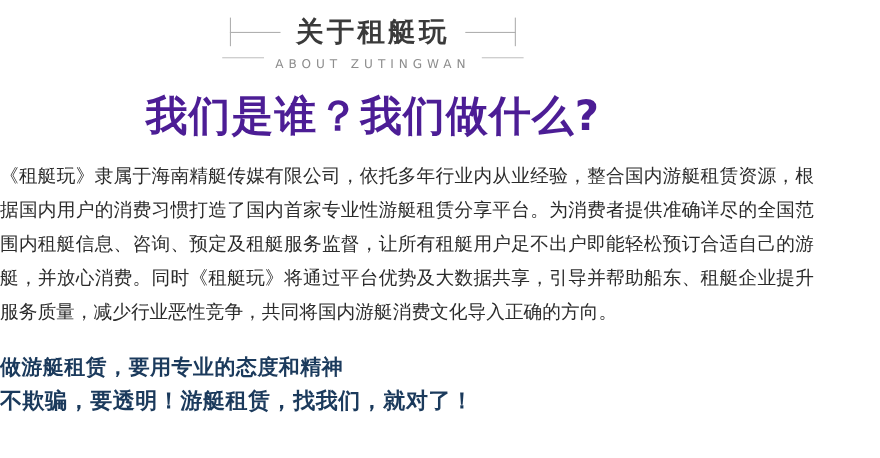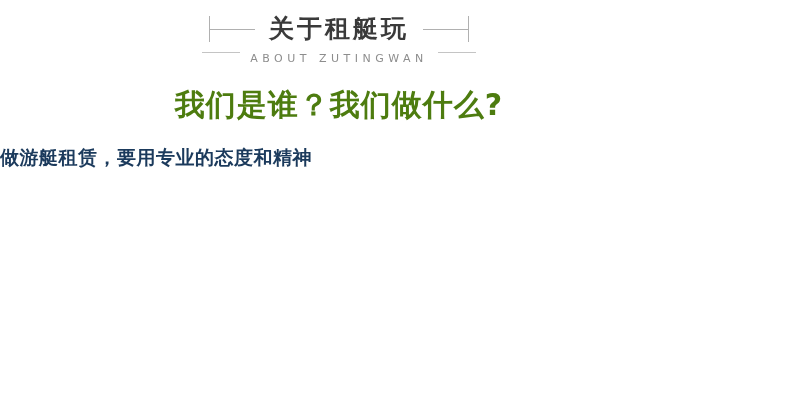--- a/index.html
+++ b/index.html
@@ -86,23 +86,23 @@
     font-size: 11px;
     color: #8d8d8d;
     letter-spacing: 4.5px;
     white-space: nowrap;
   }
 
   
   .headline {
     margin-top: 22px;
     text-align: center;
-    font-size: 30px;
+    font-size: 38px;
     font-weight: bold;
-    color: #4d7c0f;
+    color: #4c1d95;
     letter-spacing: 1px;
     line-height: 36px;
   }
 
   
   .body-copy {
     margin: 22px auto 0 auto;
     width: 740px;
     font-size: 17px;
     line-height: 31px;
@@ -149,18 +149,20 @@
     </div>
     <div class="header-sub-row">
       <div class="sub-rule"></div>
       <div class="header-subtitle">ABOUT ZUTINGWAN</div>
       <div class="sub-rule"></div>
     </div>
   </div>
 
   <div class="headline">我们是谁？我们做什么?</div>
 
+  <div class="body-copy">《租艇玩》隶属于海南精艇传媒有限公司，依托多年行业内从业经验，整合国内游艇租赁资源，根据国内用户的消费习惯打造了国内首家专业性游艇租赁分享平台。为消费者提供准确详尽的全国范围内租艇信息、咨询、预定及租艇服务监督，让所有租艇用户足不出户即能轻松预订合适自己的游艇，并放心消费。同时《租艇玩》将通过平台优势及大数据共享，引导并帮助船东、租艇企业提升服务质量，减少行业恶性竞争，共同将国内游艇消费文化导入正确的方向。</div>
 
   <div class="slogan">
     <div class="slogan-line-1">做游艇租赁，要用专业的态度和精神</div>
+    <div class="slogan-line-2">不欺骗，要透明！游艇租赁，找我们，就对了！</div>
   </div>
 
 </div>
 
 </body></html>

